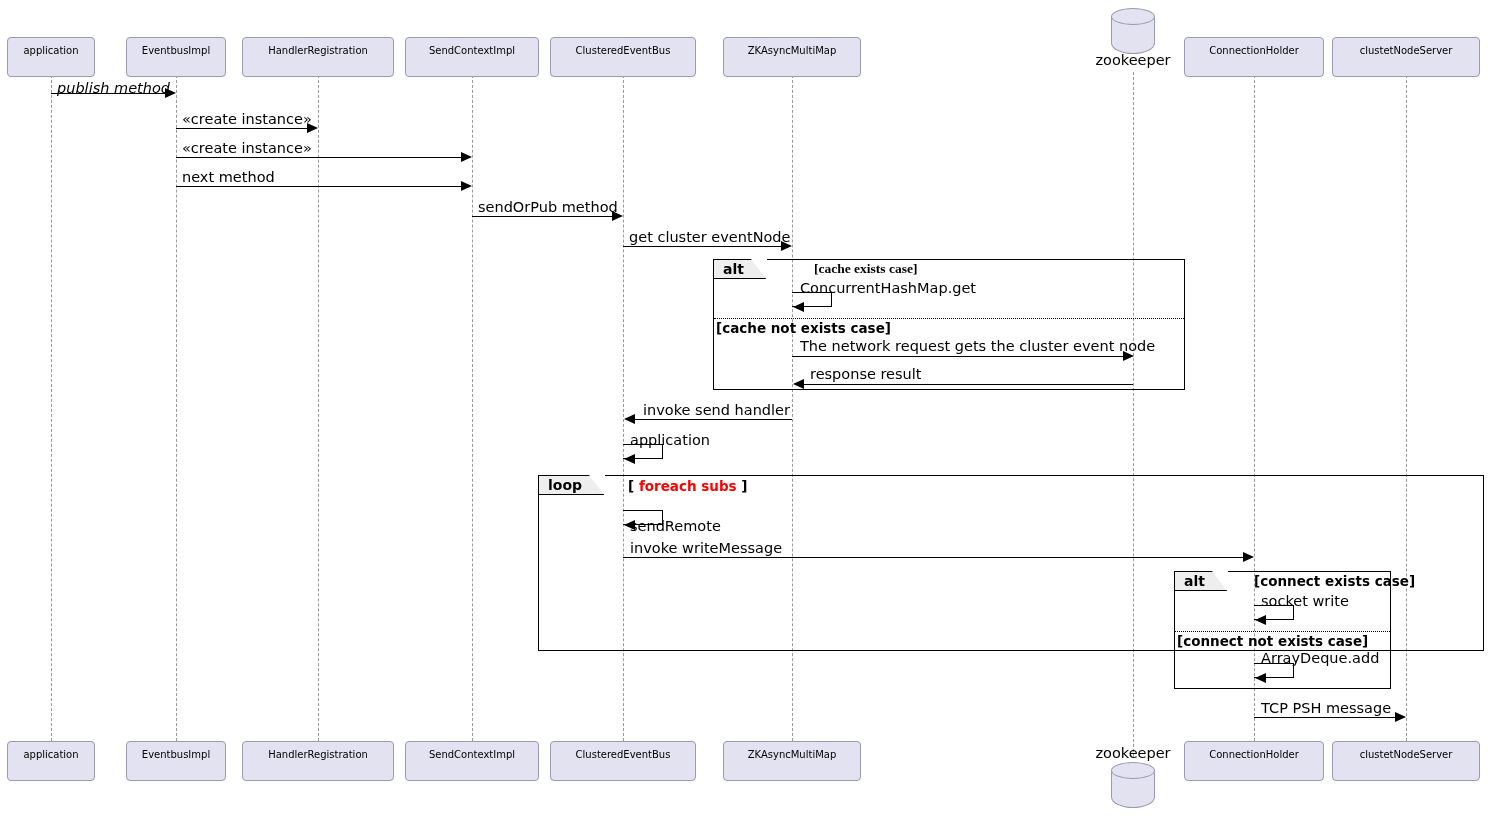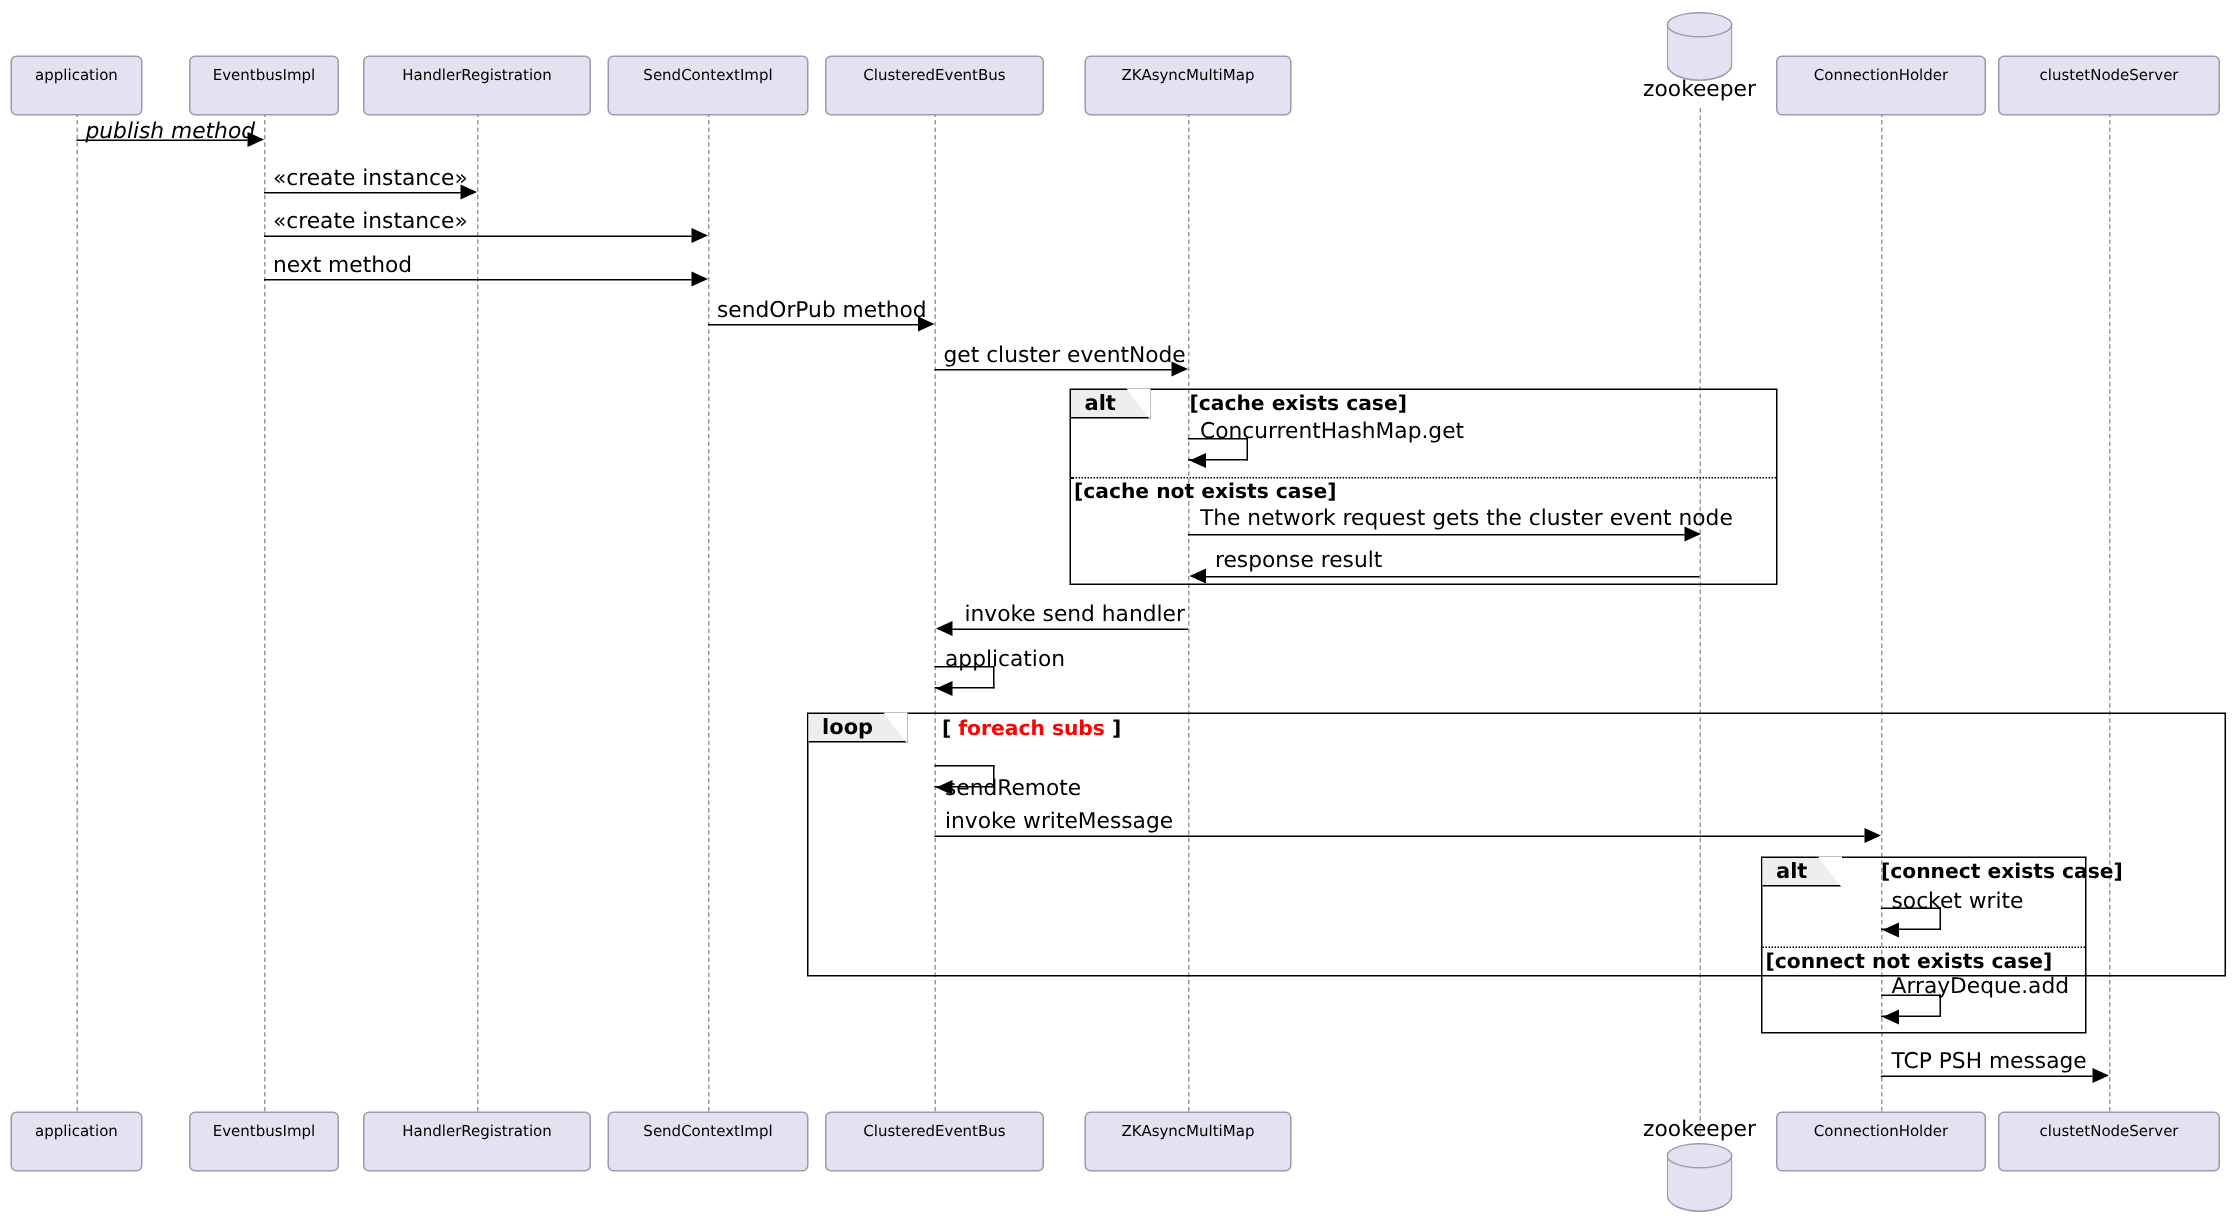--- a/index.html
+++ b/index.html
@@ -201,21 +201,21 @@
     <div class="cyl-body"></div>
     <div class="cyl-top"></div>
   </div>
 
   <div class="frag" style="left:713px; top:259px; width:472px; height:131px;">
     <div class="frag-tab">
       <span>alt</span>
       <span class="frag-tab-notch"></span>
     </div>
   </div>
-  <div class="frag-guard" style="left:793px; top:261px;">[cache exists case]</div>
+  <div class="frag-guard" style="left:814px; top:261px;font-family:Liberation Serif, serif;">[cache exists case]</div>
   <div class="frag-divider" style="left:714px; top:318px; width:470px;"></div>
   <div class="frag-guard" style="left:716px; top:320px;">[cache not exists case]</div>
 
   <div class="frag" style="left:538px; top:475px; width:946px; height:176px;">
     <div class="frag-tab">
       <span>loop</span>
       <span class="frag-tab-notch"></span>
     </div>
   </div>
   <div class="frag-guard" style="left:628px; top:478px;">

